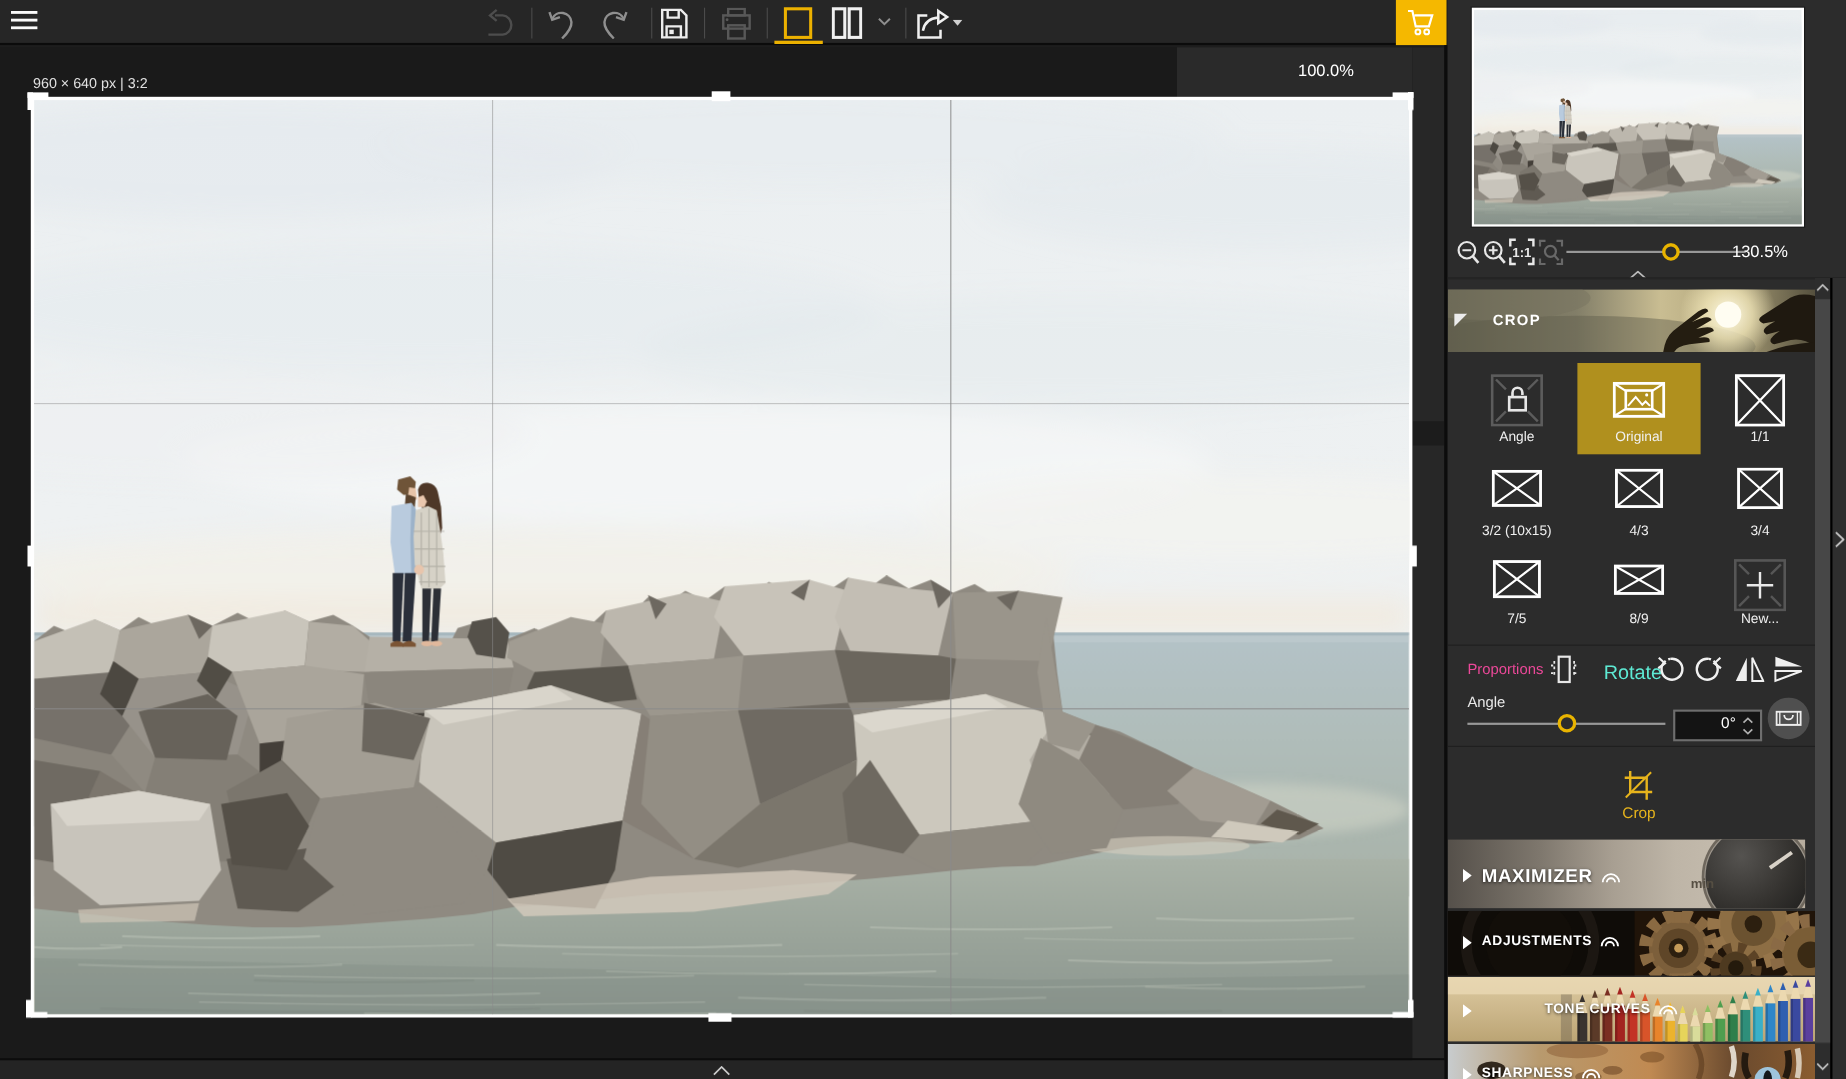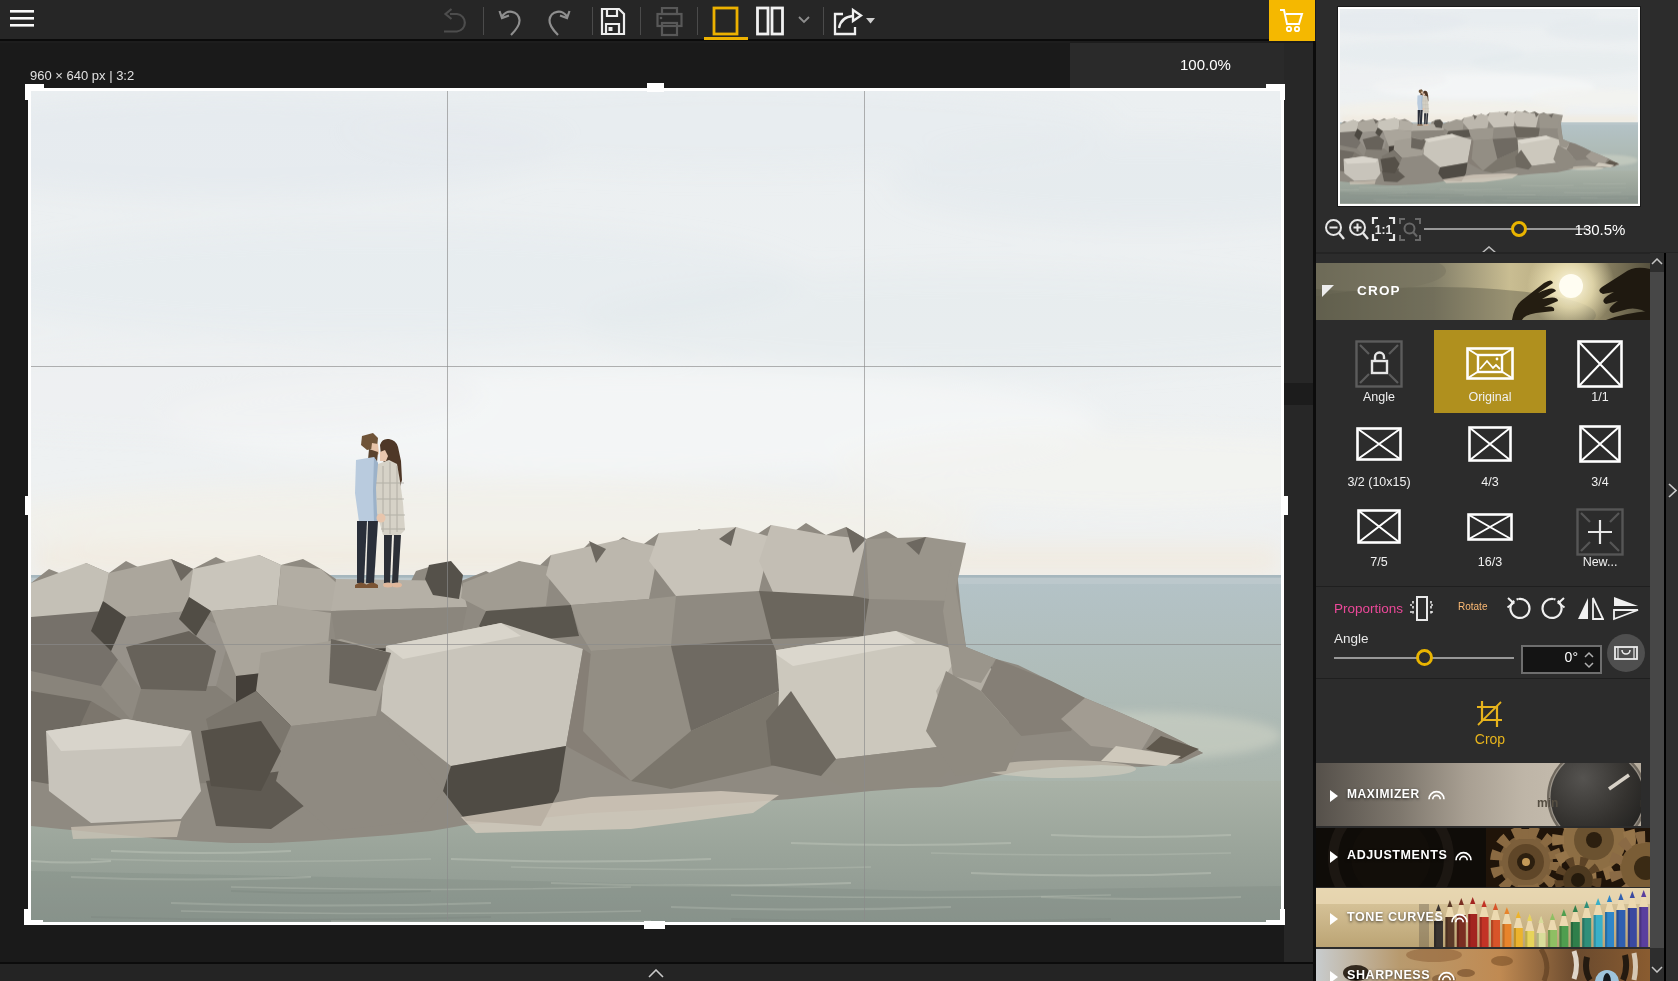--- a/index.html
+++ b/index.html
@@ -390,38 +390,38 @@
 <svg class="a" style="left:1357px;top:509px" width="44" height="35" viewBox="0 0 44 35">
 <rect x="1.5" y="1.5" width="41" height="32" fill="none" stroke="#fff" stroke-width="2.6"></rect>
 <path d="M2,2 L42,33 M42,2 L2,33" stroke="#fff" stroke-width="2"></path>
 </svg>
 <div class="a lbl" style="left:1343px;top:555px;width:72px">7/5</div>
 
 <svg class="a" style="left:1467px;top:513px" width="46" height="28" viewBox="0 0 46 28">
 <rect x="1.5" y="1.5" width="43" height="25" fill="none" stroke="#fff" stroke-width="2.6"></rect>
 <path d="M2,2 L44,26 M44,2 L2,26" stroke="#fff" stroke-width="2"></path>
 </svg>
-<div class="a lbl" style="left:1454px;top:555px;width:72px">16/3</div>
+<div class="a lbl" style="left:1454px;top:555px;width:72px">8/9</div>
 
 <svg class="a" style="left:1576px;top:508px" width="48" height="48" viewBox="0 0 48 48">
 <rect x="1.5" y="1.5" width="45" height="45" fill="none" stroke="#565656" stroke-width="2.4"></rect>
 <path d="M5,5 l9,9 M43,5 l-9,9 M5,43 l9,-9 M43,43 l-9,-9" stroke="#565656" stroke-width="2.2"></path>
 <path d="M24,12 v24 M12,24 h24" stroke="#e8e8e8" stroke-width="2.2"></path>
 </svg>
 <div class="a lbl" style="left:1564px;top:555px;width:72px">New...</div>
 <div class="a" style="left:1316px;top:586px;width:334px;height:1px;background:#1f1f1f"></div>
 
 <div class="a" style="left:1334px;top:601px;color:#ec4899;font-size:13.5px">Proportions</div>
 <svg class="a" style="left:1408px;top:595px" width="28" height="27" viewBox="0 0 28 27">
 <rect x="9" y="2" width="10" height="23" fill="none" stroke="#e8e8e8" stroke-width="2"></rect>
 <path d="M5,6 v15 M2,9 h0 M5,6 h0" stroke="#e8e8e8" stroke-width="1.6" stroke-dasharray="2.5 2.5" fill="none"></path>
 <path d="M23,6 v15" stroke="#e8e8e8" stroke-width="1.6" stroke-dasharray="2.5 2.5" fill="none"></path>
 <path d="M2,10 h3 M2,17 h3 M23,10 h3 M23,17 h3" stroke="#e8e8e8" stroke-width="1.6" stroke-dasharray="2 2"></path>
 </svg>
-<div class="a" style="left:1458px;top:601px;color:#fdba74;font-size:10px">Rotate</div>
+<div class="a" style="left:1458px;top:601px;color:#5eead4;font-size:18px">Rotate</div>
 <svg class="a" style="left:1506px;top:596px" width="25" height="25" viewBox="0 0 25 25">
 <path d="M6.5,6.5 A9.5,9.5 0 1 0 12.5,3" fill="none" stroke="#f0f0f0" stroke-width="2.2"></path>
 <path d="M12.5,3 A9.5,9.5 0 0 0 6.5,6.5" fill="none" stroke="#f0f0f0" stroke-width="2.2" stroke-dasharray="2 2.6"></path>
 <path d="M2,2 L7.5,7 L1.5,11.5" fill="none" stroke="#f0f0f0" stroke-width="2"></path>
 </svg>
 <svg class="a" style="left:1541px;top:596px" width="25" height="25" viewBox="0 0 25 25">
 <path d="M18.5,6.5 A9.5,9.5 0 1 1 12.5,3" fill="none" stroke="#f0f0f0" stroke-width="2.2"></path>
 <path d="M12.5,3 A9.5,9.5 0 0 1 18.5,6.5" fill="none" stroke="#f0f0f0" stroke-width="2.2" stroke-dasharray="2 2.6"></path>
 <path d="M23,2 L17.5,7 L23.5,11.5" fill="none" stroke="#f0f0f0" stroke-width="2"></path>
 </svg>
@@ -646,41 +646,41 @@
       <rect x="334.6" y="18" width="9.0" height="41" fill="#7a3a9e"></rect>
       <rect x="334.6" y="18" width="2.2" height="41" fill="#000" opacity="0.18"></rect>
       <path d="M339.1,1 L343.6,18 L334.6,18 Z" fill="#ecd9b0"></path>
       <path d="M339.1,1 L341.7,8 L336.5,8 Z" fill="#7a3a9e"></path>
     </g>
 </svg>
 
 <svg class="a" style="left:1330px;top:790px" width="8" height="12" viewBox="0 0 8 12">
     <path d="M0,0 L8,6 L0,12 Z" fill="#fff"></path>
   </svg>
-<div class="a" style="left:1347px;top:787px;display:flex;align-items:center;color:#fff;font-size:12px;font-weight:bold;letter-spacing:0.6px;text-shadow:0 1px 3px rgba(0,0,0,0.7)">
+<div class="a" style="left:1347px;top:787px;display:flex;align-items:center;color:#fff;font-size:17px;font-weight:bold;letter-spacing:0.6px;text-shadow:0 1px 3px rgba(0,0,0,0.7)">
     <span>MAXIMIZER</span>
     <svg width="19" height="14" viewBox="0 0 20 15" style="margin-left:7px;flex:none">
 <path d="M2,13 A8,8 0 0 1 18,13" fill="none" stroke="#fff" stroke-width="1.8"></path>
 <path d="M6,13 A4,4 0 0 1 14,13" fill="none" stroke="#fff" stroke-width="1.8"></path>
 </svg>
   </div>
 <svg class="a" style="left:1330px;top:851px" width="8" height="12" viewBox="0 0 8 12">
     <path d="M0,0 L8,6 L0,12 Z" fill="#fff"></path>
   </svg>
 <div class="a" style="left:1347px;top:848px;display:flex;align-items:center;color:#fff;font-size:12.5px;font-weight:bold;letter-spacing:0.6px;text-shadow:0 1px 3px rgba(0,0,0,0.7)">
     <span>ADJUSTMENTS</span>
     <svg width="19" height="14" viewBox="0 0 20 15" style="margin-left:7px;flex:none">
 <path d="M2,13 A8,8 0 0 1 18,13" fill="none" stroke="#fff" stroke-width="1.8"></path>
 <path d="M6,13 A4,4 0 0 1 14,13" fill="none" stroke="#fff" stroke-width="1.8"></path>
 </svg>
   </div>
 <svg class="a" style="left:1330px;top:913px" width="8" height="12" viewBox="0 0 8 12">
     <path d="M0,0 L8,6 L0,12 Z" fill="#fff"></path>
   </svg>
-<div class="a" style="left:1347px;top:910px;display:flex;align-items:flex-end;color:#fff;font-size:12.5px;font-weight:bold;letter-spacing:0.6px;text-shadow:0 1px 3px rgba(0,0,0,0.7)">
+<div class="a" style="left:1404px;top:910px;display:flex;align-items:flex-end;color:#fff;font-size:12.5px;font-weight:bold;letter-spacing:0.6px;text-shadow:0 1px 3px rgba(0,0,0,0.7)">
     <span>TONE CURVES</span>
     <svg width="19" height="14" viewBox="0 0 20 15" style="margin-left:7px;flex:none">
 <path d="M2,13 A8,8 0 0 1 18,13" fill="none" stroke="#fff" stroke-width="1.8"></path>
 <path d="M6,13 A4,4 0 0 1 14,13" fill="none" stroke="#fff" stroke-width="1.8"></path>
 </svg>
   </div>
 <svg class="a" style="left:1330px;top:971px" width="8" height="12" viewBox="0 0 8 12">
     <path d="M0,0 L8,6 L0,12 Z" fill="#fff"></path>
   </svg>
 <div class="a" style="left:1347px;top:968px;display:flex;align-items:center;color:#fff;font-size:12.5px;font-weight:bold;letter-spacing:0.6px;text-shadow:0 1px 3px rgba(0,0,0,0.7)">

